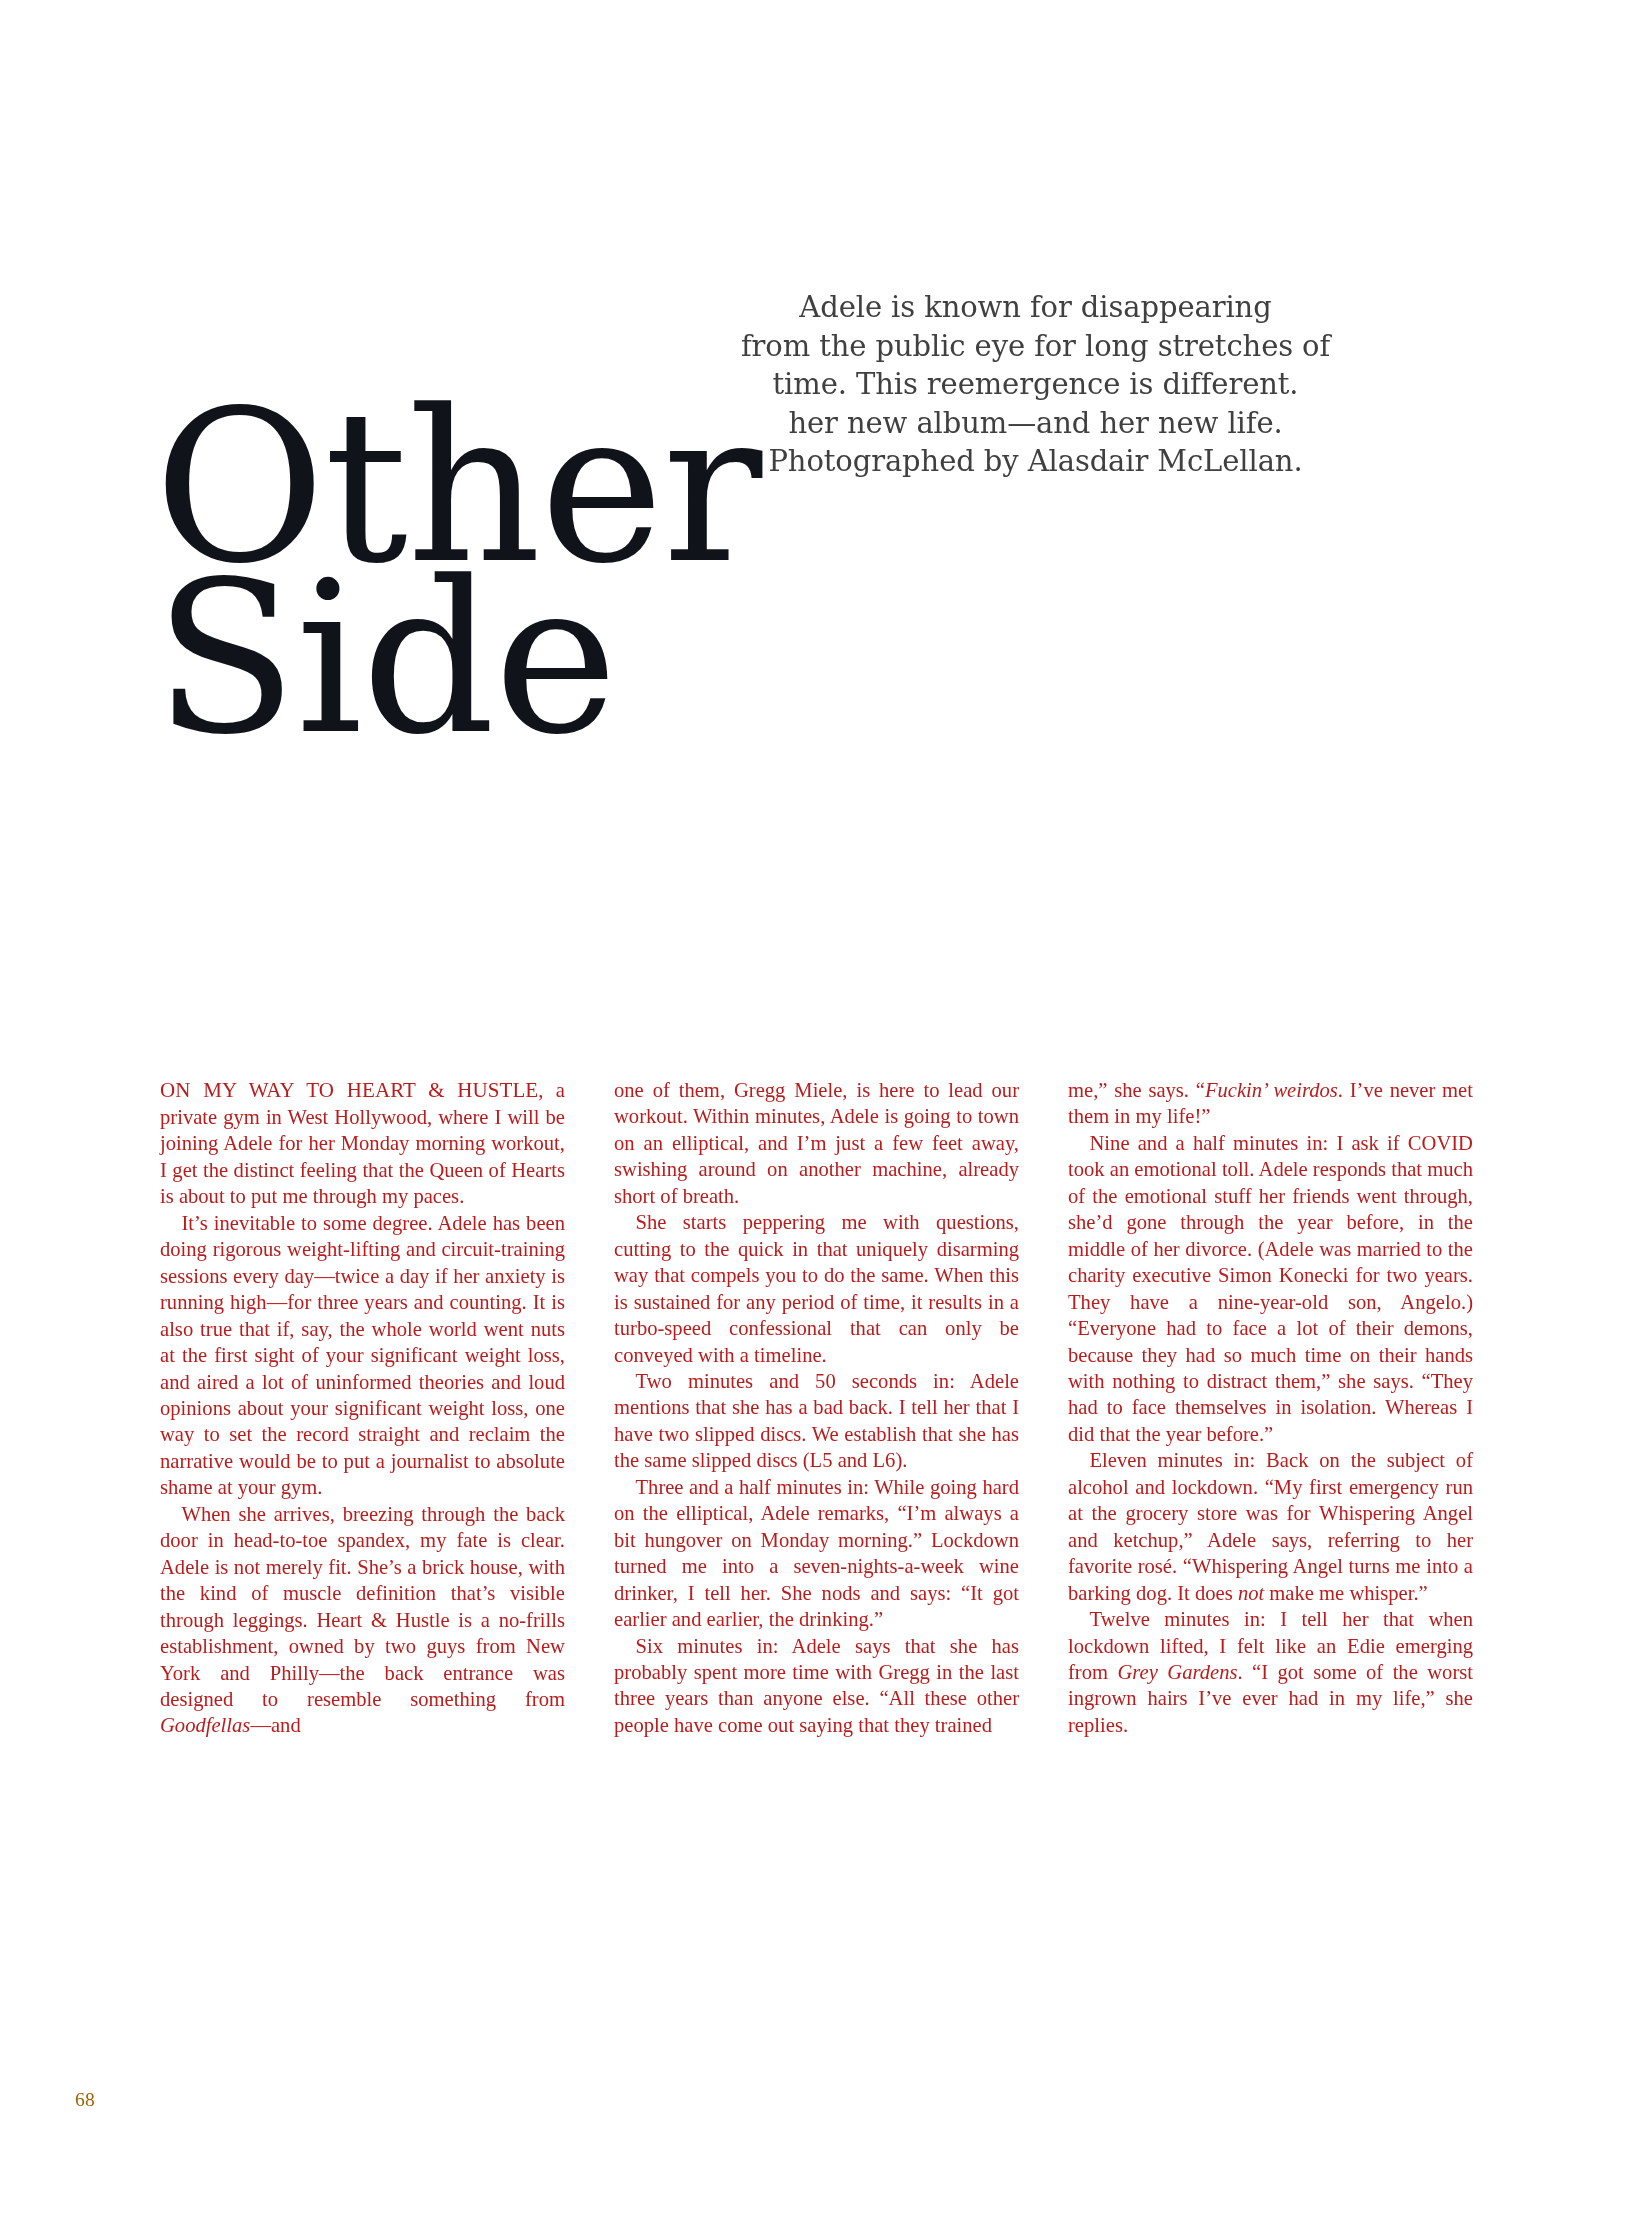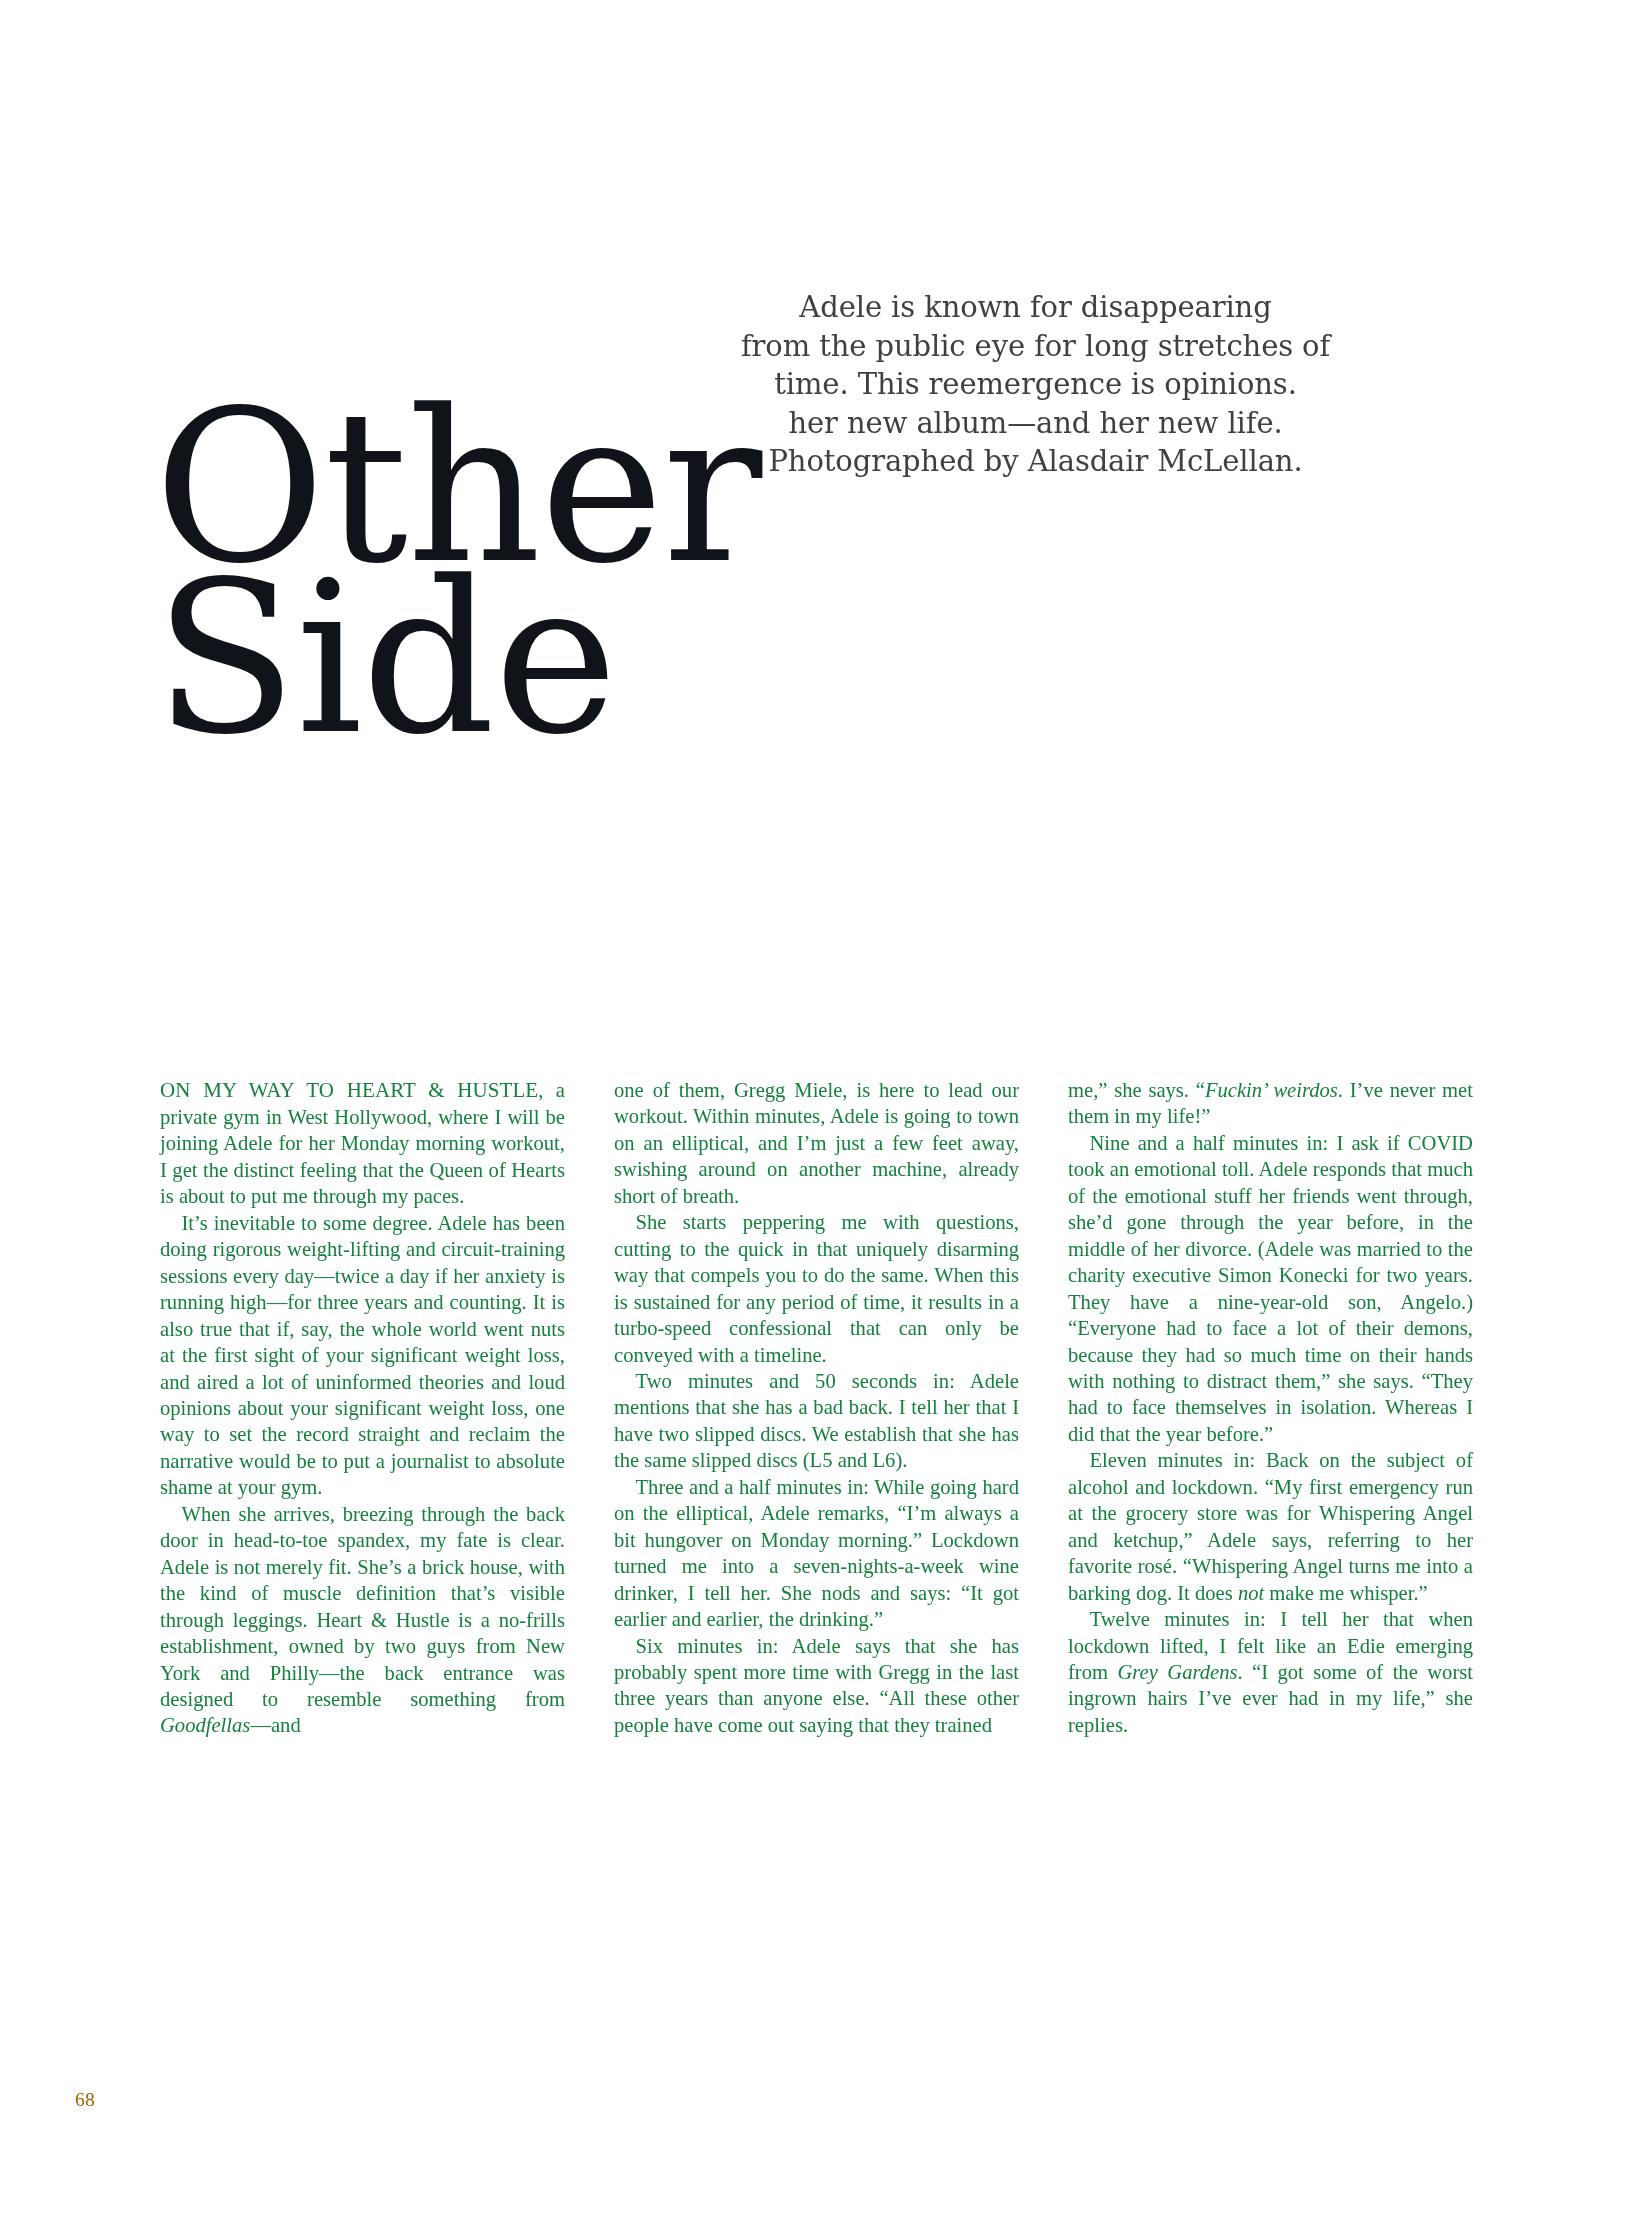--- a/index.html
+++ b/index.html
@@ -72,21 +72,21 @@
     width: 405px;
   }
   .col p {
     margin: 0;
     font-family: "Liberation Serif", serif;
     font-size: 20.6px;
     line-height: 1.285;
     text-align: justify;
     text-justify: inter-word;
     hyphens: manual;
-    color: #15803d;
+    color: #b91c1c;
   }
   .col p + p {
     text-indent: 21.5px;
   }
   .col p.noindent { text-indent: 0; }
   .smallcaps {
     font-variant: small-caps;
     font-size: 1.02em;
     letter-spacing: 0.1px;
   }
@@ -108,21 +108,21 @@
 
 <div class="page">
 
   <div class="headline">
     <div class="line line2">Other Side</div>
   </div>
 
   <div class="deck">
     <span>Adele is known for disappearing</span>
     <span>from the public eye for long stretches of</span>
-    <span>time. This reemergence is opinions.</span>
+    <span>time. This reemergence is different.</span>
     <span>her new album—and her new life.</span>
     <span>Photographed by Alasdair McLellan.</span>
   </div>
 
   <div class="columns">
 
     <div class="col">
       <p class="noindent"><span class="smallcaps">ON MY WAY TO HEART &amp; HUSTLE</span><span>, a private gym in West Hollywood, where I will be joining Adele for her Monday morning workout, I get the distinct feeling that the Queen of Hearts is about to put me through my paces.</span></p>
       <p>It’s inevitable to some degree. Adele has been doing rigorous weight-lifting and circuit-training sessions every day—twice a day if her anxiety is running high—for three years and counting. It is also true that if, say, the whole world went nuts at the first sight of your significant weight loss, and aired a lot of uninformed theories and loud opinions about your significant weight loss, one way to set the record straight and reclaim the narrative would be to put a journalist to absolute shame at your gym.</p>
       <p><span>When she arrives, breezing through the back door in head-to-toe spandex, my fate is clear. Adele is not merely fit. She’s a brick house, with the kind of muscle definition that’s visible through leggings. Heart &amp; Hustle is a no-frills establishment, owned by two guys from New York and Philly—the back entrance was designed to resemble something from </span><em>Goodfellas</em><span>—and</span></p>

